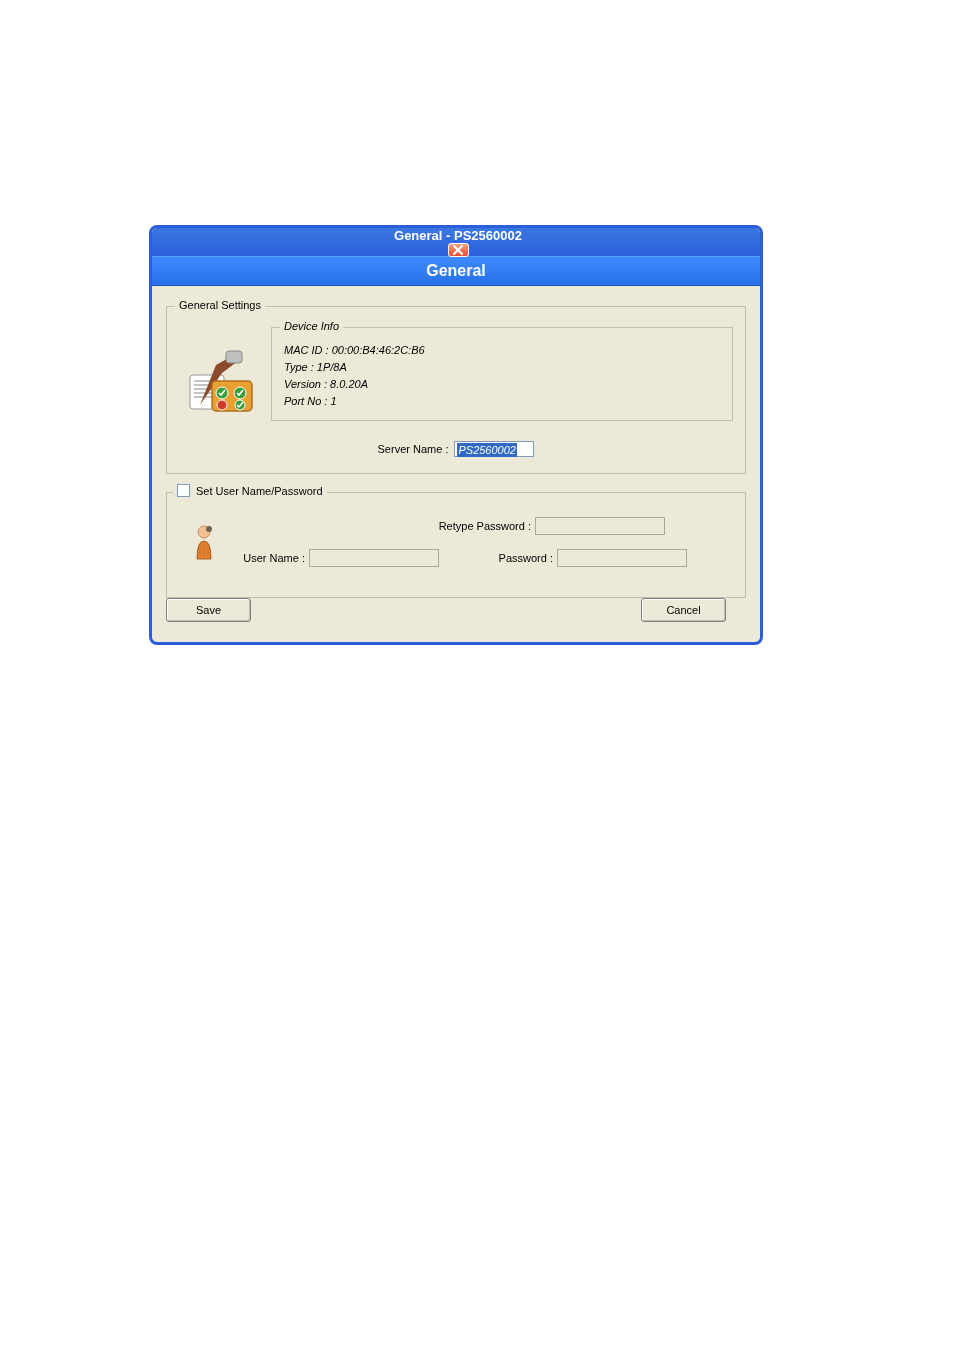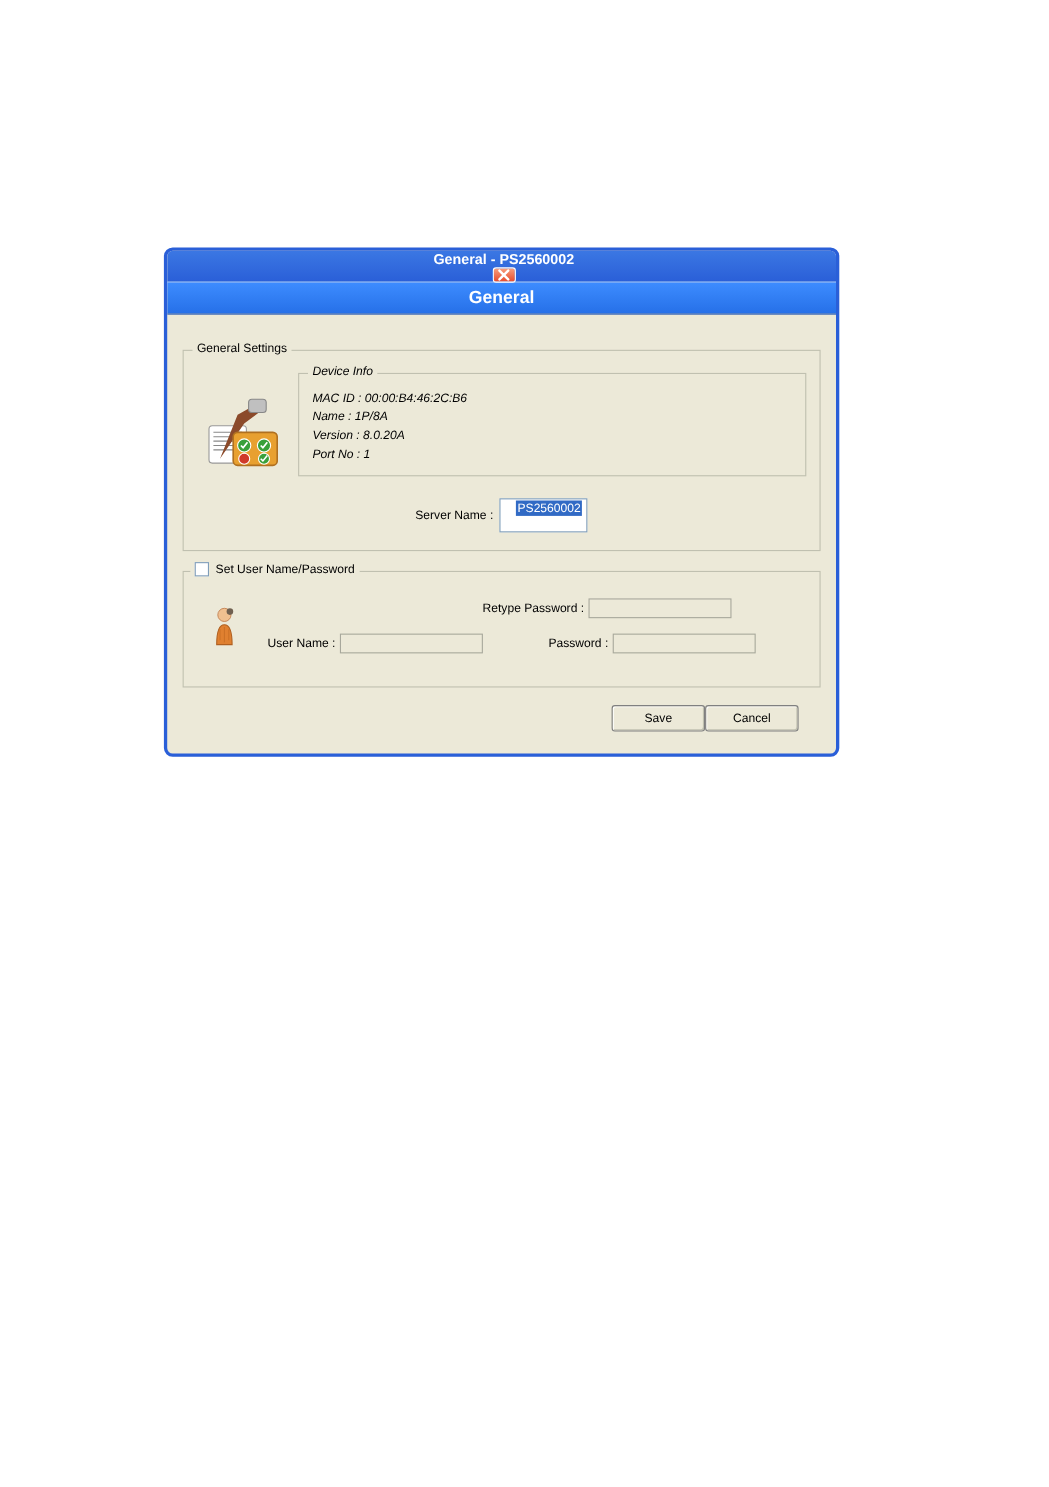--- a/index.html
+++ b/index.html
@@ -69,21 +69,21 @@
       font-weight: bold;
       font-size: 16px;
     }
     .content {
       padding: 8px 14px 14px 14px;
     }
     .fieldset {
       border: 1px solid #c0c0b0;
       position: relative;
       padding: 16px 12px 16px 12px;
-      margin-top: 24px;
+      margin-top: 12px;
     }
     .fieldset-legend {
       position: absolute;
       top: -8px;
       left: 8px;
       background: #ece9d8;
       padding: 0 4px;
       font-size: 11px;
     }
     .general-settings-body {
@@ -134,26 +134,27 @@
     .selected-text {
       background: #316ac5;
       color: #ffffff;
       padding: 0 1px;
       display: inline-block;
       line-height: 14px;
     }
     .input-display {
       border: 1px solid #7f9db9;
       background: #ffffff;
-      padding: 1px 14px;
+      padding: 1px 2px;
       font-size: 11px;
       font-family: Tahoma, Arial, sans-serif;
       width: 80px;
-      height: 31px;
+      height: 16px;
       display: inline-block;
+      font-style: italic;
     }
     .checkbox-row {
       display: flex;
       align-items: center;
       gap: 6px;
       margin-bottom: 12px;
       margin-left: 12px;
       margin-top: 8px;
     }
     .checkbox {
@@ -194,23 +195,23 @@
     .cred-input {
       border: 1px solid #a8a89c;
       background: #ece9d8;
       width: 130px;
       height: 18px;
       font-size: 11px;
       padding: 1px 3px;
     }
     .button-row {
       display: flex;
-      justify-content: flex-end;
-      gap: 0;
-      margin-top: 16px;
+      justify-content: space-between;
+      gap: 24px;
+      margin-top: 0;
       padding-right: 20px;
       padding-bottom: 6px;
     }
     .btn {
       width: 85px;
       height: 24px;
       background: #ece9d8;
       border: 1px solid #808080;
       border-radius: 3px;
       font-size: 11px;
@@ -261,21 +262,21 @@
               <circle cx="56" cy="60" r="5" fill="#3aa03a" stroke="#ffffff" stroke-width="1"></circle>
               <path d="M53 60 L55 62 L59 57" stroke="#ffffff" stroke-width="1.4" fill="none"></path>
             </svg>
           </span>
         </div>
 
         <div style="flex:1;font-style:italic;">
           <div class="device-info">
             <span class="device-info-legend">Device Info</span>
             <div class="device-info-line">MAC ID : 00:00:B4:46:2C:B6</div>
-            <div class="device-info-line">Name : 1P/8A</div>
+            <div class="device-info-line">Type : 1P/8A</div>
             <div class="device-info-line">Version : 8.0.20A</div>
             <div class="device-info-line">Port No : 1</div>
           </div>
         </div>
       </div>
 
       <div class="server-name-row">
         <span class="server-name-label">Server Name :</span>
         <span class="input-display"><span class="selected-text">PS2560002</span></span>
       </div>

